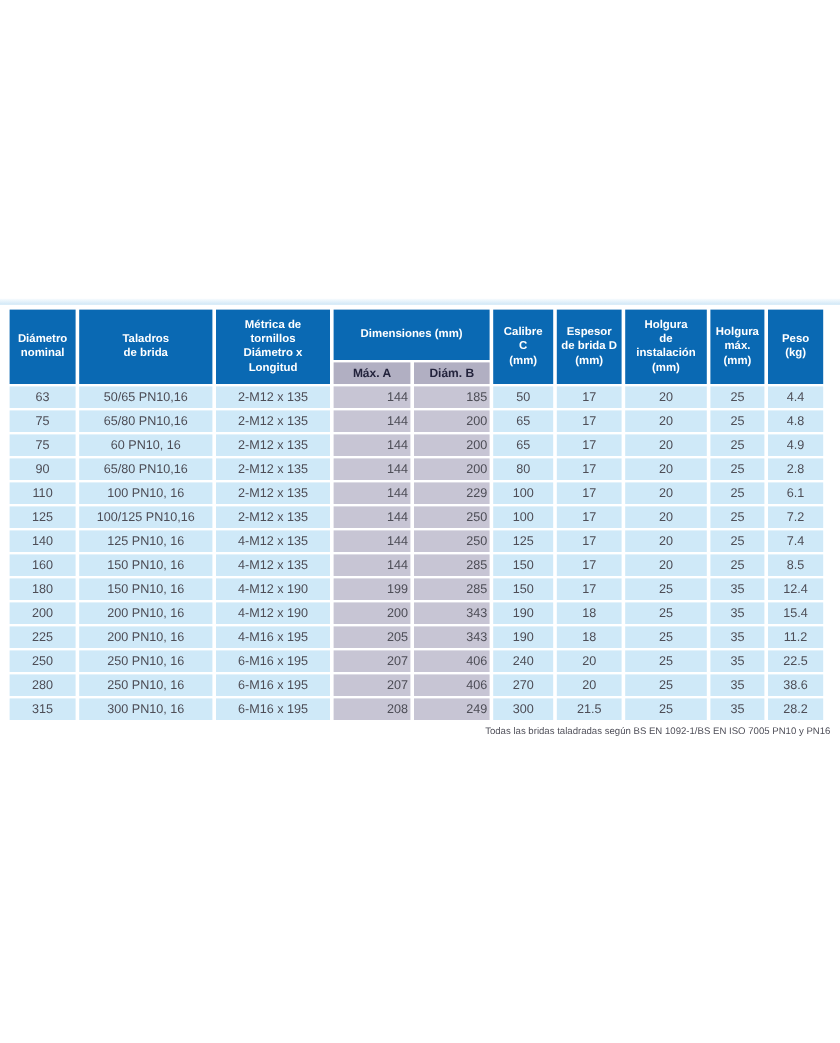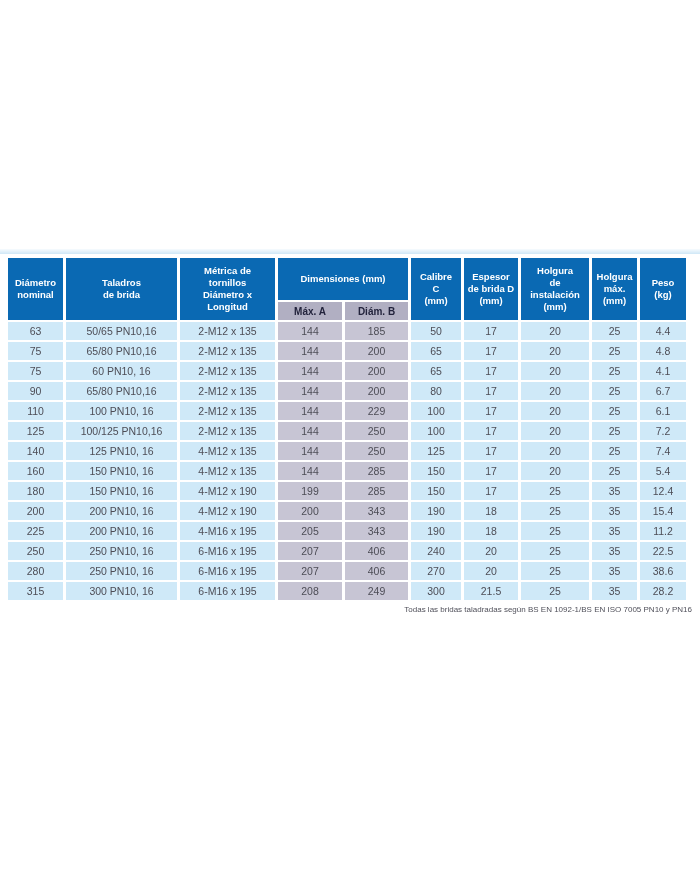--- a/index.html
+++ b/index.html
@@ -60,21 +60,21 @@
   td {
     font-size: 10.5px;
     color: #4d4d56;
     text-align: center;
     vertical-align: middle;
     height: 18px;
     padding: 0 2px;
     line-height: 1;
   }
   td.blu { background: #cfe9f8; }
-  td.dim { background: #c7c5d4; }
+  td.dim { background: #c7c5d4; text-align: right; }
   .footnote {
     position: absolute;
     right: 8px;
     top: 605px;
     font-size: 8px;
     color: #50505a;
     text-align: right;
     white-space: nowrap;
     margin-left: 48px;
   }
@@ -158,33 +158,33 @@
         <tr>
           <td class="blu">75</td>
           <td class="blu">60 PN10, 16</td>
           <td class="blu">2-M12 x 135</td>
           <td class="dim">144</td>
           <td class="dim">200</td>
           <td class="blu">65</td>
           <td class="blu">17</td>
           <td class="blu">20</td>
           <td class="blu">25</td>
-          <td class="blu">4.1</td>
+          <td class="blu">4.9</td>
         </tr>
         <tr>
           <td class="blu">90</td>
           <td class="blu">65/80 PN10,16</td>
           <td class="blu">2-M12 x 135</td>
           <td class="dim">144</td>
           <td class="dim">200</td>
           <td class="blu">80</td>
           <td class="blu">17</td>
           <td class="blu">20</td>
           <td class="blu">25</td>
-          <td class="blu">6.7</td>
+          <td class="blu">2.8</td>
         </tr>
         <tr>
           <td class="blu">110</td>
           <td class="blu">100 PN10, 16</td>
           <td class="blu">2-M12 x 135</td>
           <td class="dim">144</td>
           <td class="dim">229</td>
           <td class="blu">100</td>
           <td class="blu">17</td>
           <td class="blu">20</td>
@@ -218,21 +218,21 @@
         <tr>
           <td class="blu">160</td>
           <td class="blu">150 PN10, 16</td>
           <td class="blu">4-M12 x 135</td>
           <td class="dim">144</td>
           <td class="dim">285</td>
           <td class="blu">150</td>
           <td class="blu">17</td>
           <td class="blu">20</td>
           <td class="blu">25</td>
-          <td class="blu">5.4</td>
+          <td class="blu">8.5</td>
         </tr>
         <tr>
           <td class="blu">180</td>
           <td class="blu">150 PN10, 16</td>
           <td class="blu">4-M12 x 190</td>
           <td class="dim">199</td>
           <td class="dim">285</td>
           <td class="blu">150</td>
           <td class="blu">17</td>
           <td class="blu">25</td>

